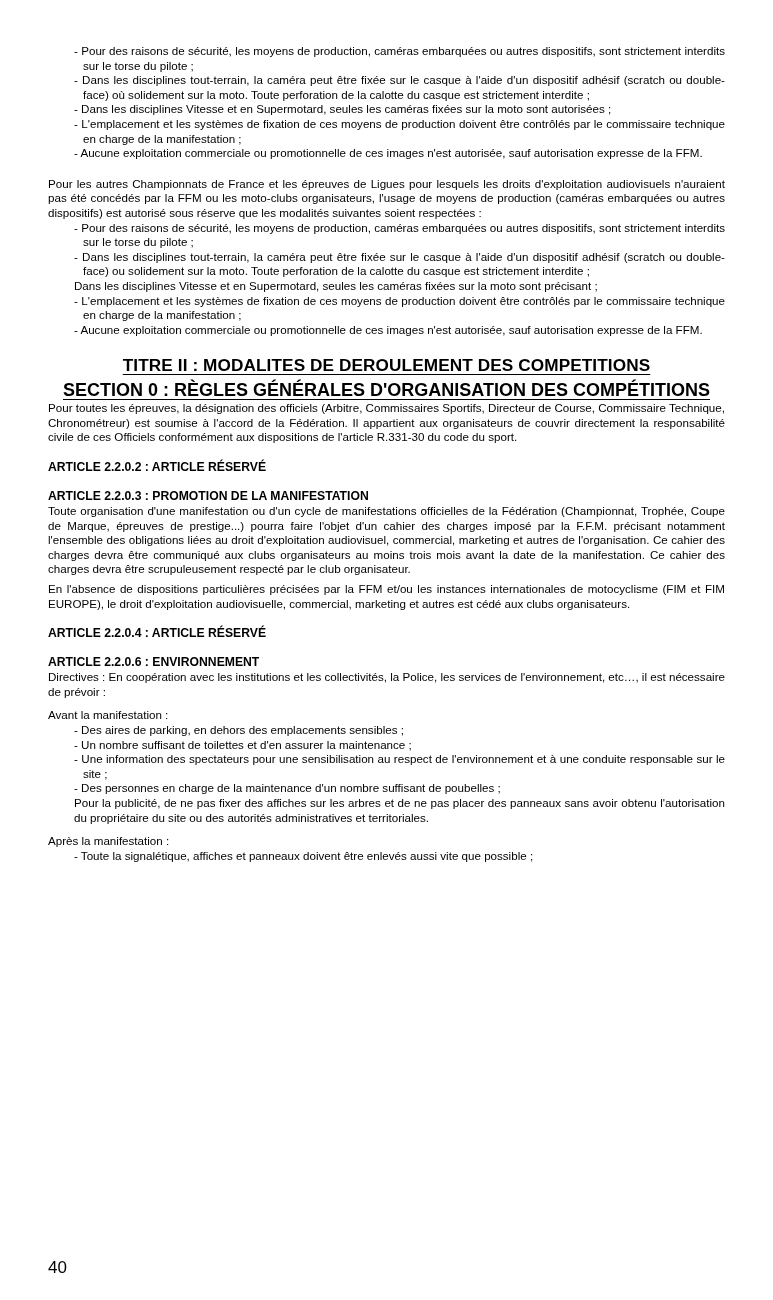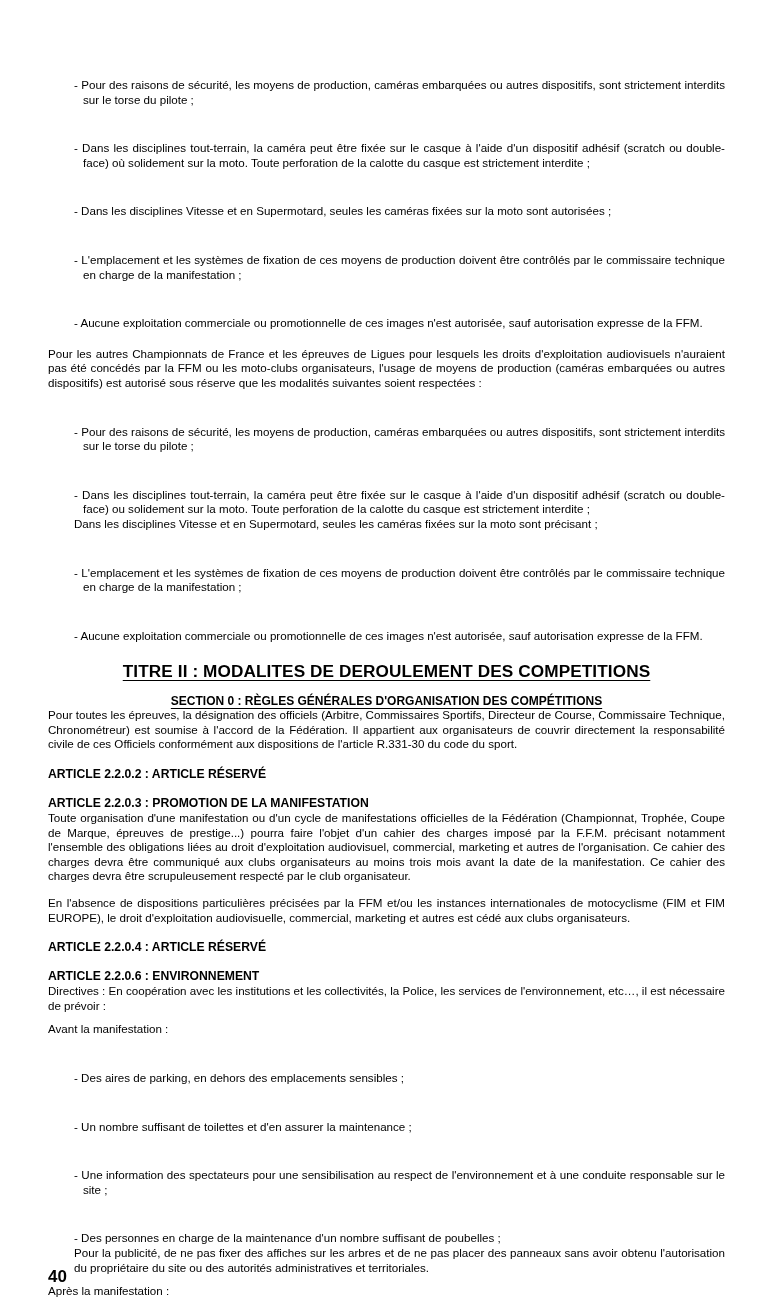--- a/index.html
+++ b/index.html
@@ -28,66 +28,65 @@
     text-align: justify;
   }
   .indent-list {
     margin-left: 26px;
   }
   .li {
     display: block;
     text-align: justify;
     text-indent: -9px;
     padding-left: 9px;
-    margin-top: 34px;
   }
   .li-noindent {
     display: block;
     text-align: justify;
   }
   .para {
     margin-top: 16px;
     text-align: justify;
   }
   .para-tight {
-    margin-top: 12px;
+    margin-top: 5px;
     text-align: justify;
   }
   h1.title2 {
     font-size: 17.2px;
     font-weight: bold;
     text-align: center;
-    margin: 18px 0 12px 0;
+    margin: 18px 0 4px 0;
     letter-spacing: 0.1px;
     text-decoration: underline;
     text-underline-offset: 3px;
   }
   h2.section0 {
-    font-size: 12px;
+    font-size: 18px;
     font-weight: bold;
     text-align: center;
     margin: 4px 0 0 0;
     text-decoration: underline;
     text-underline-offset: 2.5px;
   }
   h3.article {
     font-size: 12.2px;
     font-weight: bold;
     margin: 15px 0 1px 0;
     text-align: left;
   }
   .article-first {
     margin-top: 17px;
   }
   .pagenum {
     position: absolute;
     left: 48px;
-    bottom: 13px;
+    bottom: 22px;
     font-size: 17px;
-    font-weight: bold;
+    font-weight: normal;
   }
   .spacer-sm { height: 9px; }
 </style>
 </head>
 <body>
 
 <div class="page">
 
   <div class="block indent-list">
     <span class="li">- Pour des raisons de sécurité, les moyens de production, caméras embarquées ou autres dispositifs, sont strictement interdits sur le torse du pilote ;</span>

